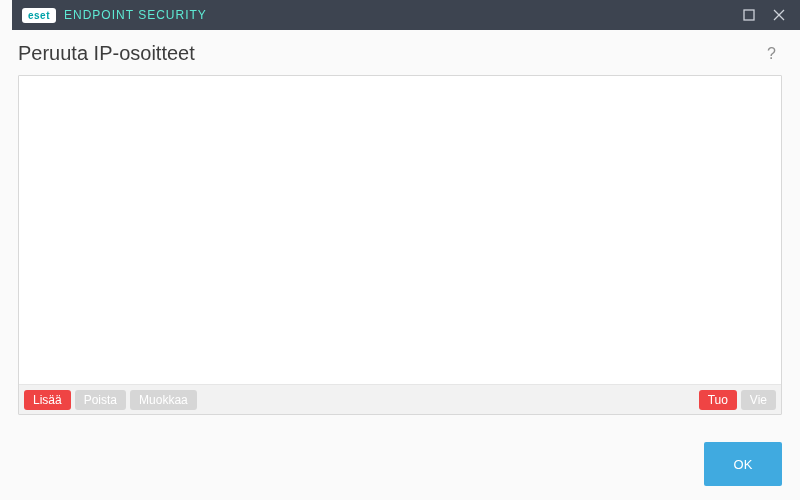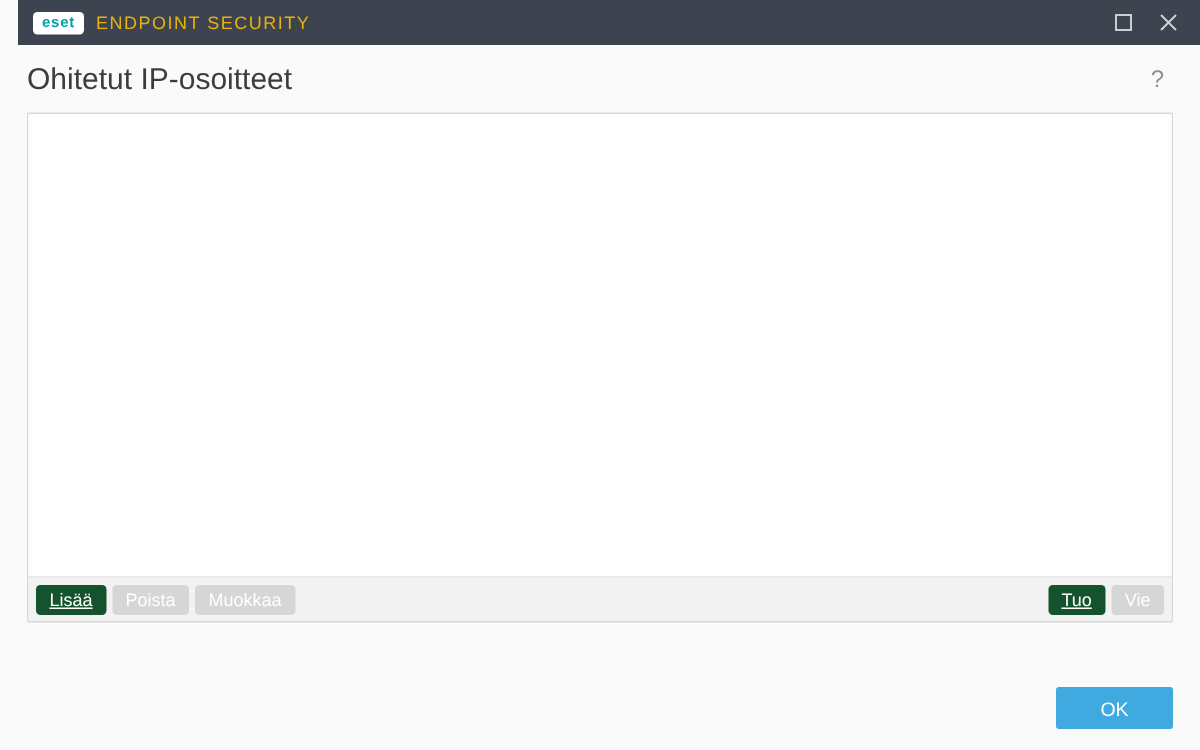--- a/index.html
+++ b/index.html
@@ -30,21 +30,21 @@
       font-size: 10px;
       letter-spacing: 0.5px;
       padding: 2px 6px;
       border-radius: 3px;
       margin-right: 8px;
       font-family: Arial, sans-serif;
     }
     .product-name {
       font-size: 12px;
       letter-spacing: 1px;
-      color: #eab308;
+      color: #5eead4;
       font-weight: 400;
     }
     .titlebar-spacer {
       flex: 1;
     }
     .titlebar-btn {
       width: 30px;
       height: 30px;
       display: flex;
       align-items: center;
@@ -107,39 +107,38 @@
       font-size: 12px;
       padding: 2px 9px;
       border-radius: 3px;
       line-height: 16px;
       display: inline-block;
       cursor: pointer;
       border: none;
       font-family: inherit;
     }
     .pill-enabled {
-      background: #14532d;
+      background: #ef4444;
       color: #fff;
-      text-decoration: underline;
     }
     .pill-disabled {
       background: #d6d6d6;
       color: #fff;
       cursor: default;
     }
     .footer {
       position: absolute;
       bottom: 14px;
       right: 18px;
       display: flex;
       gap: 8px;
     }
     .btn {
       min-width: 78px;
-      height: 28px;
+      height: 44px;
       border: none;
       border-radius: 2px;
       font-size: 13px;
       color: #fff;
       cursor: pointer;
       font-family: inherit;
       padding: 0 14px;
     }
     .btn-primary {
       background: #40aae0;
@@ -163,21 +162,21 @@
   <div class="titlebar-btn">
     <svg viewBox="0 0 12 12">
         <line x1="1" y1="1" x2="11" y2="11"></line>
         <line x1="11" y1="1" x2="1" y2="11"></line>
       </svg>
   </div>
 </div>
 
 <div class="content">
   <div class="header-row">
-    <div class="page-title">Ohitetut IP-osoitteet</div>
+    <div class="page-title">Peruuta IP-osoitteet</div>
     <div class="help-icon">?</div>
   </div>
 
   <div class="list-frame">
     <div class="list-body"></div>
     <div class="list-toolbar">
       <button class="pill pill-enabled">Lisää</button>
       <button class="pill pill-disabled">Poista</button>
       <button class="pill pill-disabled">Muokkaa</button>
       <div class="toolbar-spacer"></div>

